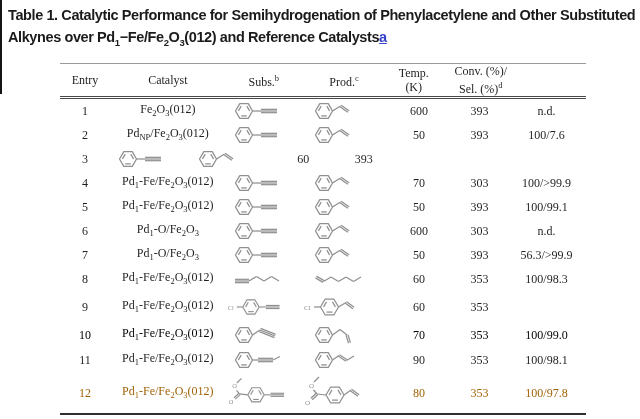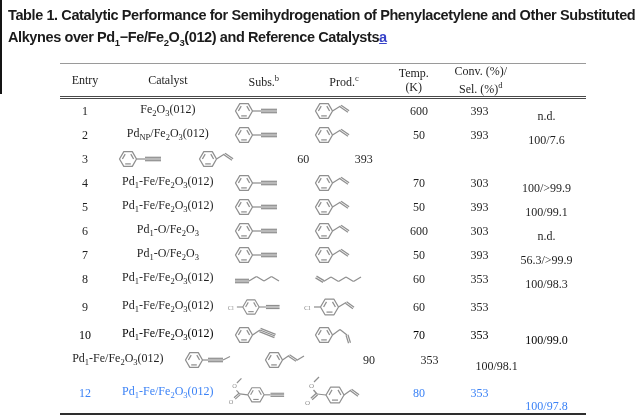--- a/index.html
+++ b/index.html
@@ -17,21 +17,21 @@
   .cell{display:flex;align-items:center;justify-content:center;text-align:center;overflow:visible;white-space:nowrap;}
   .cell span{display:inline-block;line-height:14px;}
   .tbl sub{font-size:8.5px;}
   .tbl sup{font-size:8.5px;}
   .c-entry{width:9.5%;text-align:right;}
   .c-catalyst{width:22%;}
   .c-subs{width:14.5%;}
   .c-prod{width:16%;}
   .c-time{width:12.5%;}
   .c-temp{width:10.5%;}
-  .c-conv{width:15%;align-items:flex-end;}
+  .c-conv{width:15%;}
   svg{display:block;}
 </style>
 </head>
 <body>
 
 <div class="page">
   <div class="edge-mark"></div>
   <div class="title" id="title" style="color: rgb(27, 27, 27);">
       <div class="tline">Table 1. Catalytic Performance for Semihydrogenation of Phenylacetylene and Other Substituted</div>
       <div class="tline">Alkynes over Pd<sub>1</sub>−Fe/Fe<sub>2</sub>O<sub>3</sub>(012) and Reference Catalysts<a href="#" style="color: rgb(54, 66, 200);">a</a></div>
@@ -487,20 +487,23 @@
             <span>70</span>
           </div>
     <div class="cell c-temp">
             <span>353</span>
           </div>
     <div class="cell c-conv">
             <span>100/99.0</span>
           </div>
   </div>
         <div class="row" style="height: 26px; color: rgb(31, 31, 31);">
+    <div class="cell c-entry">
+            <span>11</span>
+          </div>
     <div class="cell c-catalyst">
             <span>Pd<sub>1</sub>-Fe/Fe<sub>2</sub>O<sub>3</sub>(012)</span>
           </div>
     <div class="cell c-subs">
             <svg width="64" height="24" viewBox="0 0 64 24">
               <g fill="none" stroke="#8f8f8f" stroke-width="1.25" stroke-linejoin="round">
                 <polygon points="20.5,12.0 16.3,19.4 7.8,19.4 3.5,12.0 7.8,4.6 16.3,4.6" fill="none"></polygon>
                 <line x1="14.8" y1="16.9" x2="9.2" y2="16.9"></line>
                 <line x1="6.4" y1="12.0" x2="9.2" y2="7.1"></line>
                 <line x1="14.8" y1="7.1" x2="17.6" y2="12.0"></line>
@@ -529,21 +532,21 @@
     <div class="cell c-time">
             <span>90</span>
           </div>
     <div class="cell c-temp">
             <span>353</span>
           </div>
     <div class="cell c-conv">
             <span>100/98.1</span>
           </div>
   </div>
-        <div class="row" style="height: 40px; color: #3b82f6;">
+        <div class="row" style="height: 40px; color: #a16207;">
     <div class="cell c-entry">
             <span>12</span>
           </div>
     <div class="cell c-catalyst">
             <span>Pd<sub>1</sub>-Fe/Fe<sub>2</sub>O<sub>3</sub>(012)</span>
           </div>
     <div class="cell c-subs">
             <svg width="84" height="38" viewBox="0 0 84 38">
               <g fill="none" stroke="#8f8f8f" stroke-width="1.25" stroke-linejoin="round">
                 <line x1="17" y1="3" x2="12" y2="8"></line>

